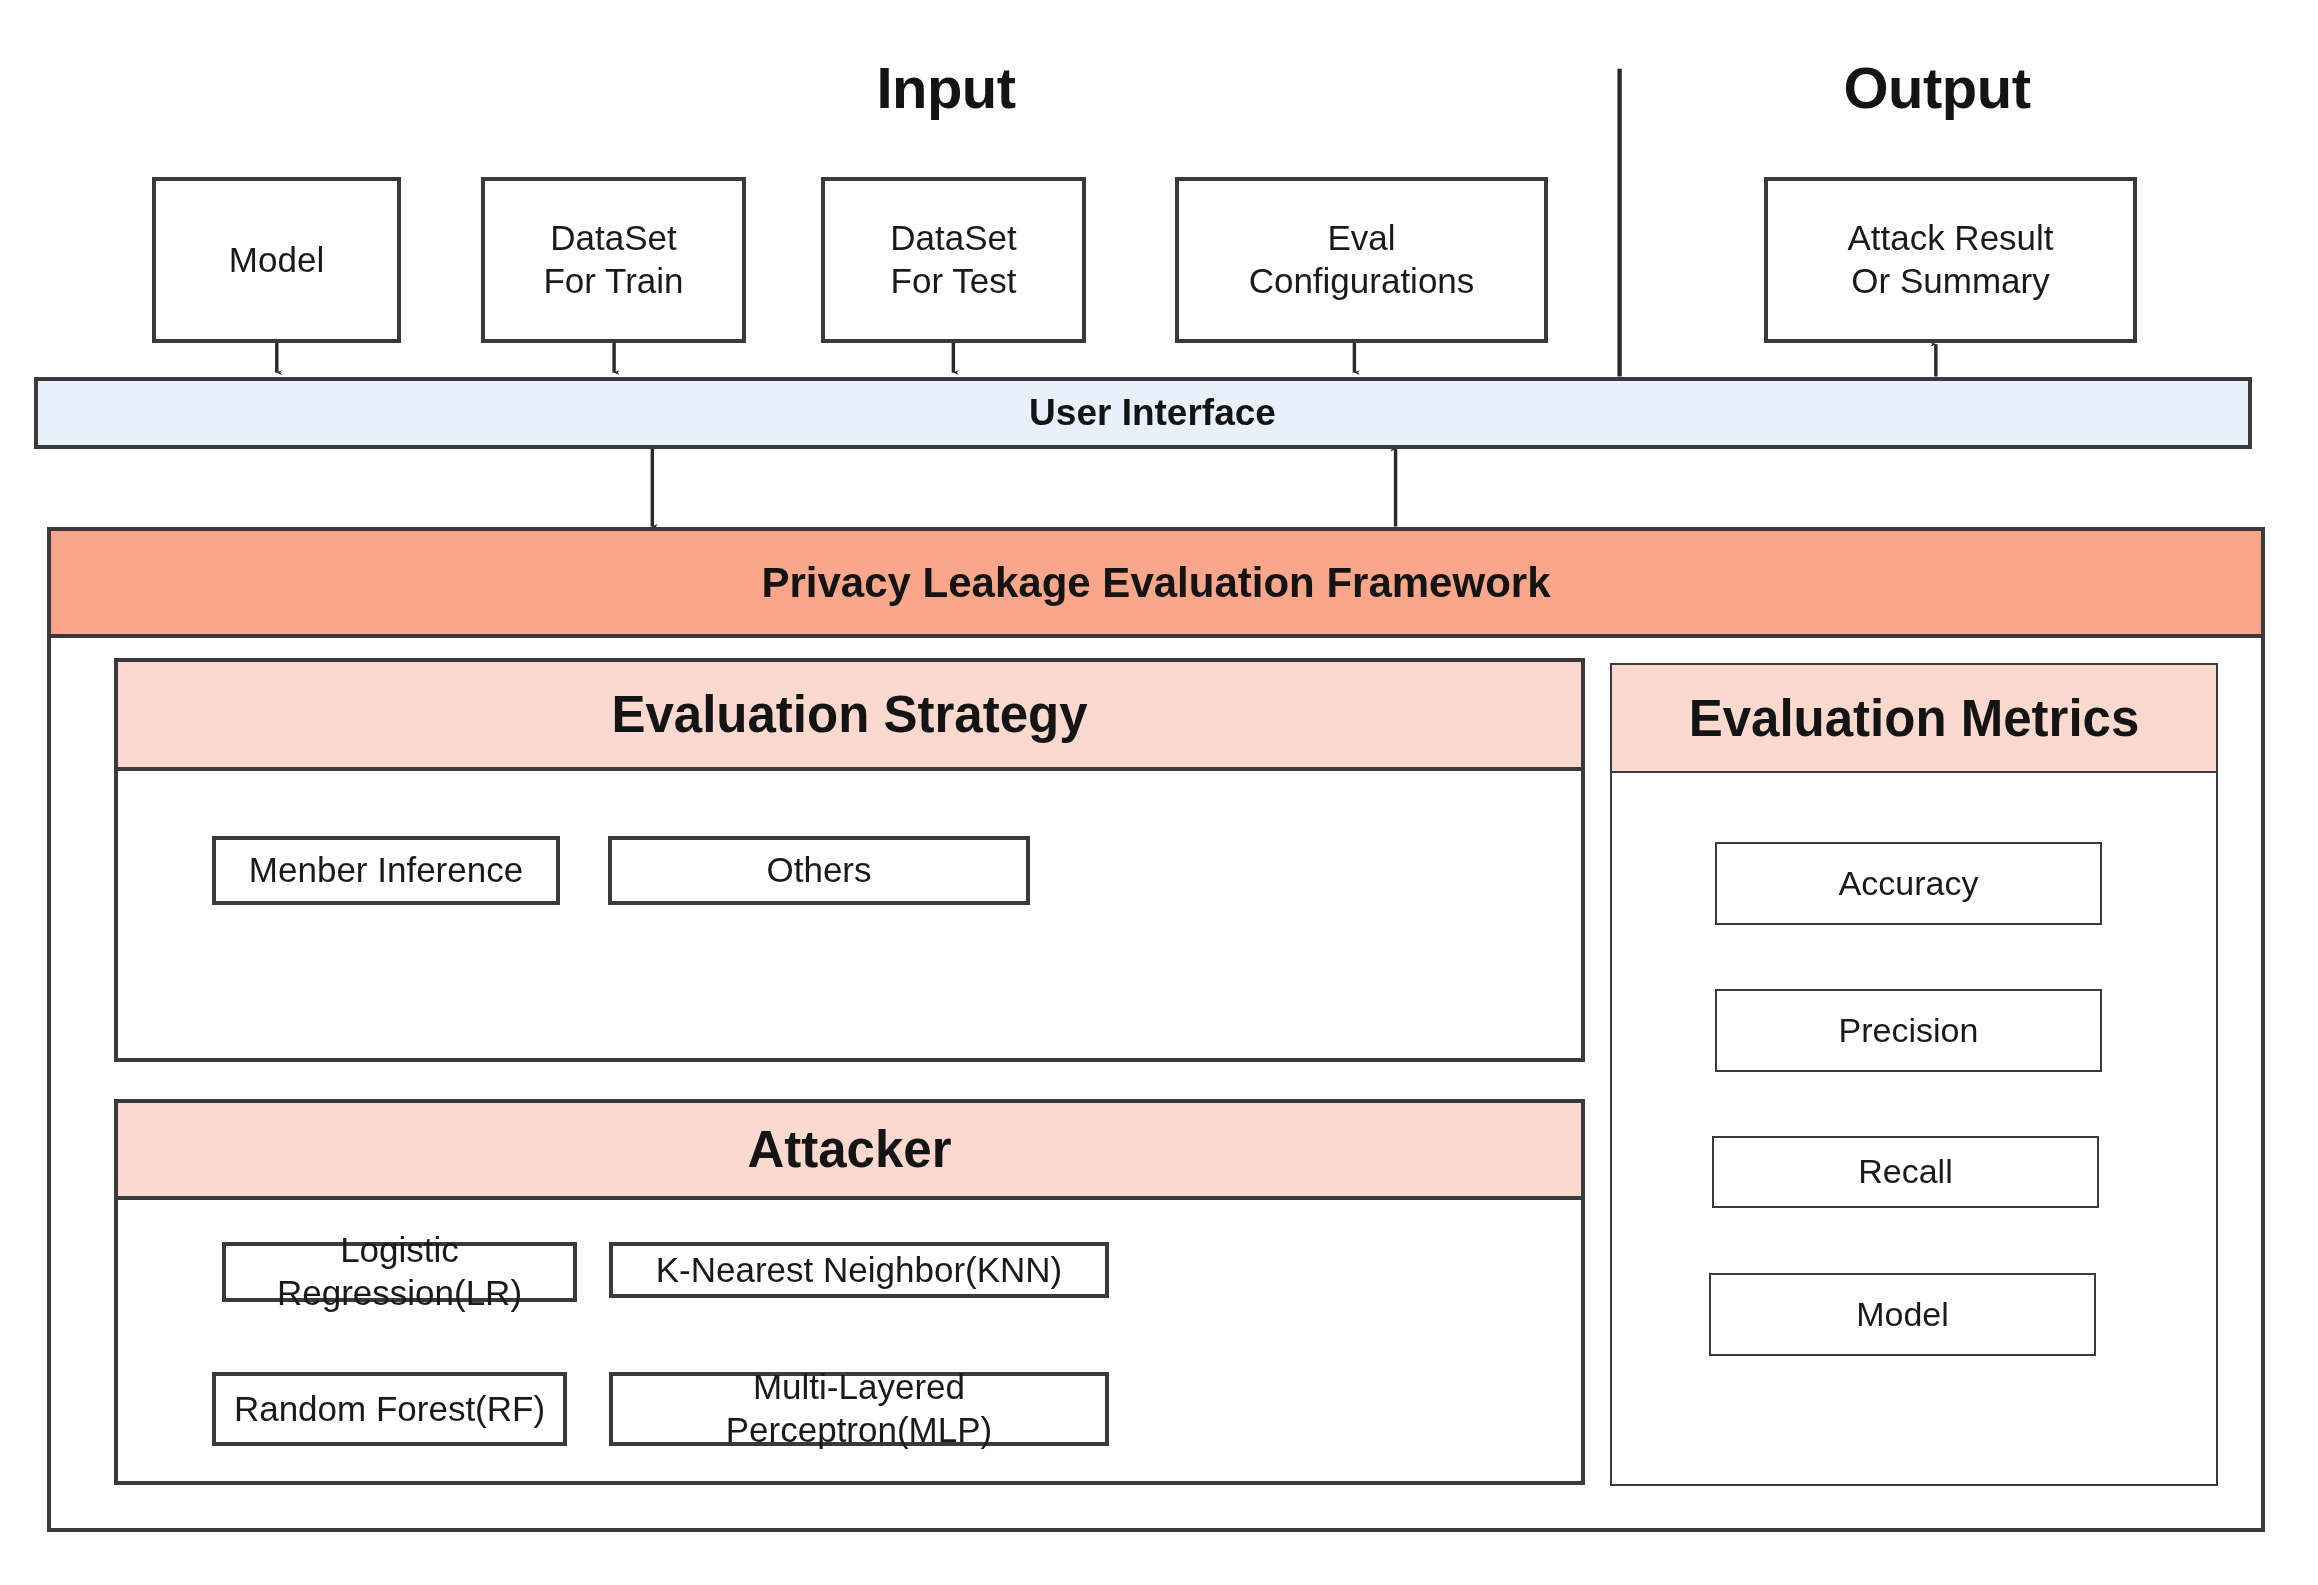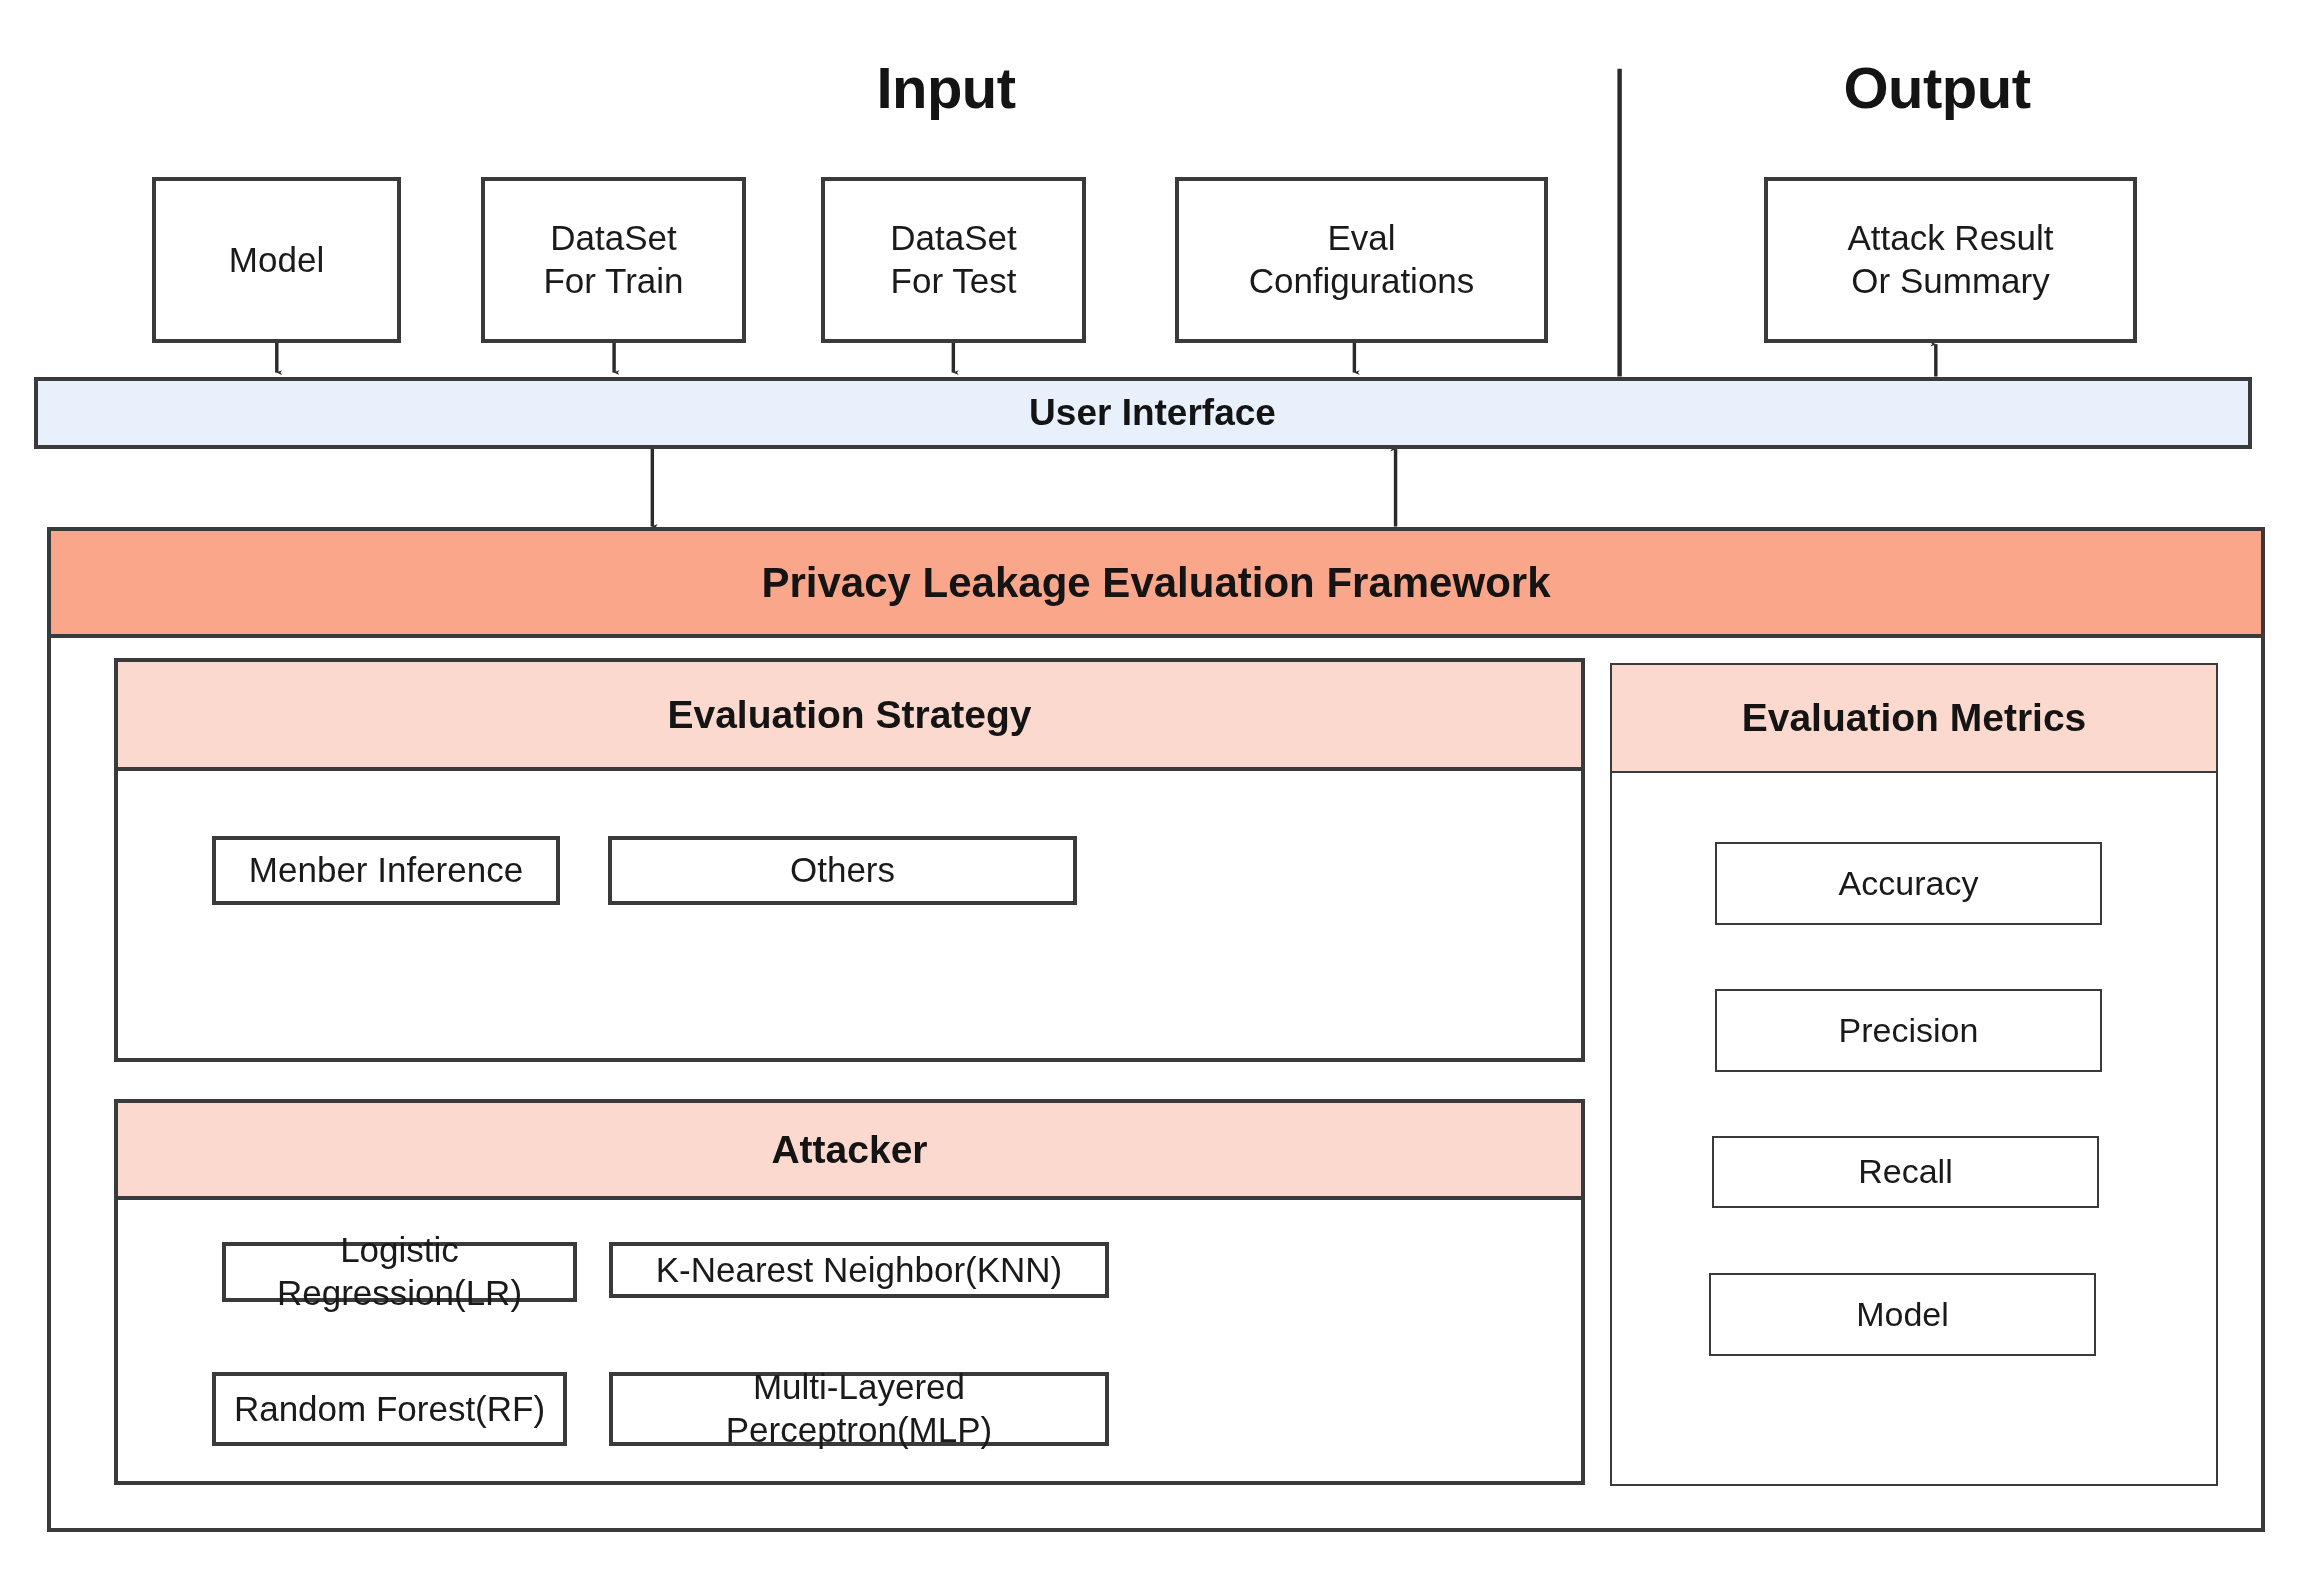--- a/index.html
+++ b/index.html
@@ -71,21 +71,21 @@
     background: #ffffff;
   }
   .panel-header {
     background: #fbd9cf;
     border-bottom: 4.4px solid #3a3a3c;
     display: flex;
     align-items: center;
     justify-content: center;
   }
   .panel-header-label {
-    font-size: 39px;
+    font-size: 51px;
     font-weight: bold;
     color: #141414;
     white-space: nowrap;
   }
   .panel-body { position: relative; }
 
   
   .thin-box {
     border: 2.9px solid #3a3a3c;
     background: #ffffff;
@@ -182,21 +182,21 @@
   </div>
 
   <div class="abs panel" style="left:114px; top:658px; width:1471px; height:404px;">
     <div class="panel-header" style="height:105px; margin:0px;">
       <span class="panel-header-label">Evaluation Strategy</span>
     </div>
     <div class="panel-body" style="height:290px;">
       <div class="abs box" style="left:94px; top:65px; width:348px; height:69px;">
         <span class="box-label">Menber Inference</span>
       </div>
-      <div class="abs box" style="left:490px; top:65px; width:469px; height:69px;">
+      <div class="abs box" style="left:490px; top:65px; width:422px; height:69px;">
         <span class="box-label">Others</span>
       </div>
     </div>
   </div>
 
   <div class="abs panel" style="left:114px; top:1099px; width:1471px; height:386px;">
     <div class="panel-header" style="height:93px;">
       <span class="panel-header-label">Attacker</span>
     </div>
     <div class="panel-body" style="height:284px;">

